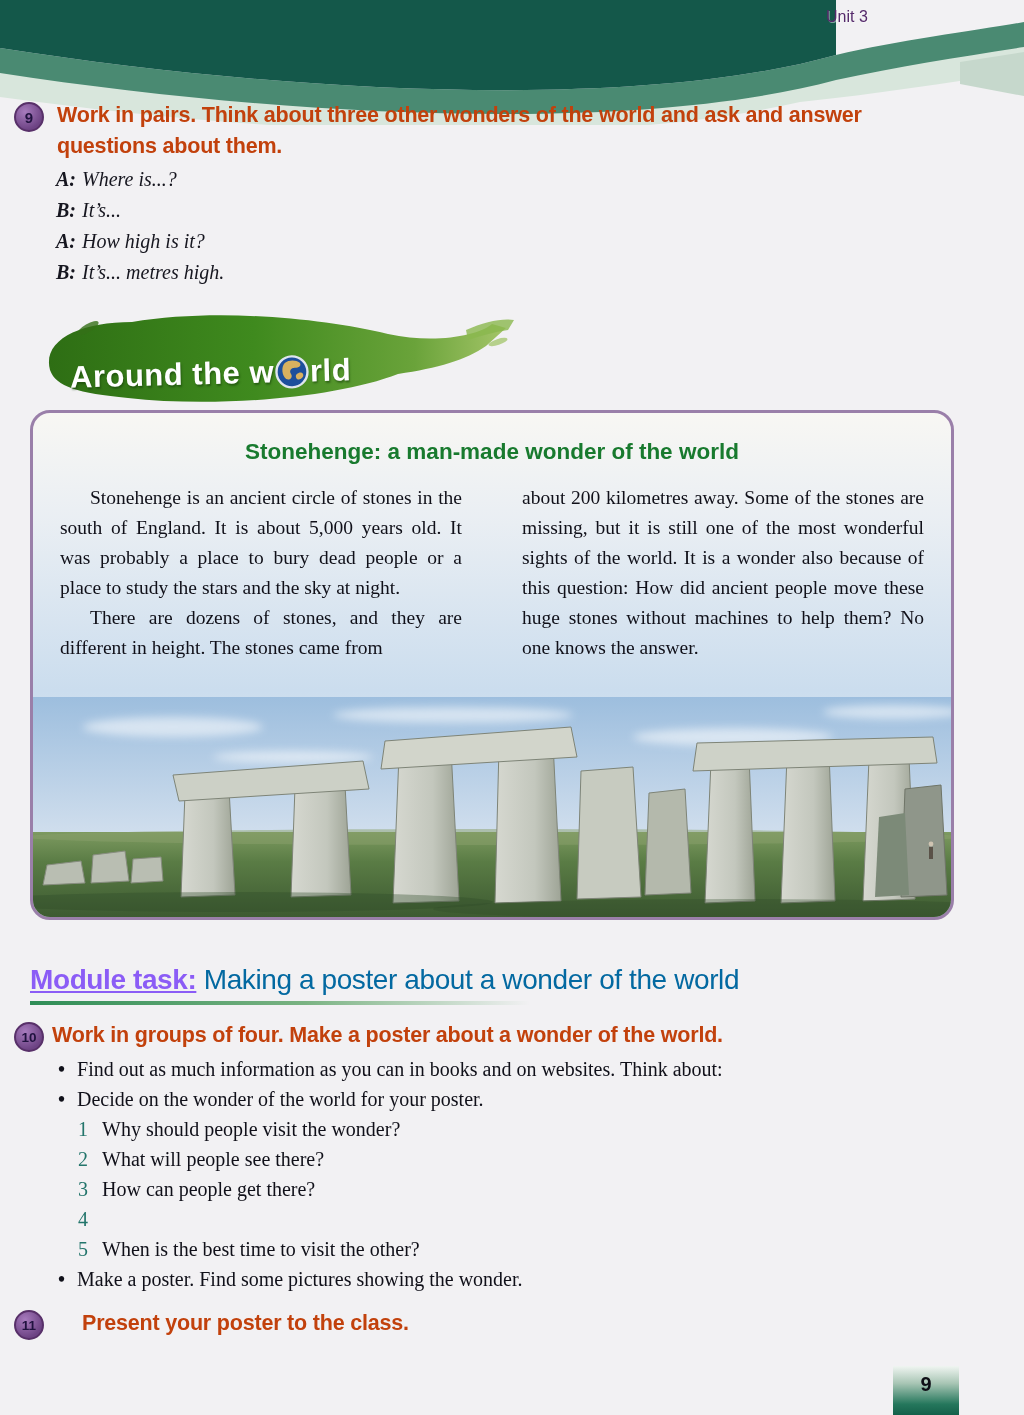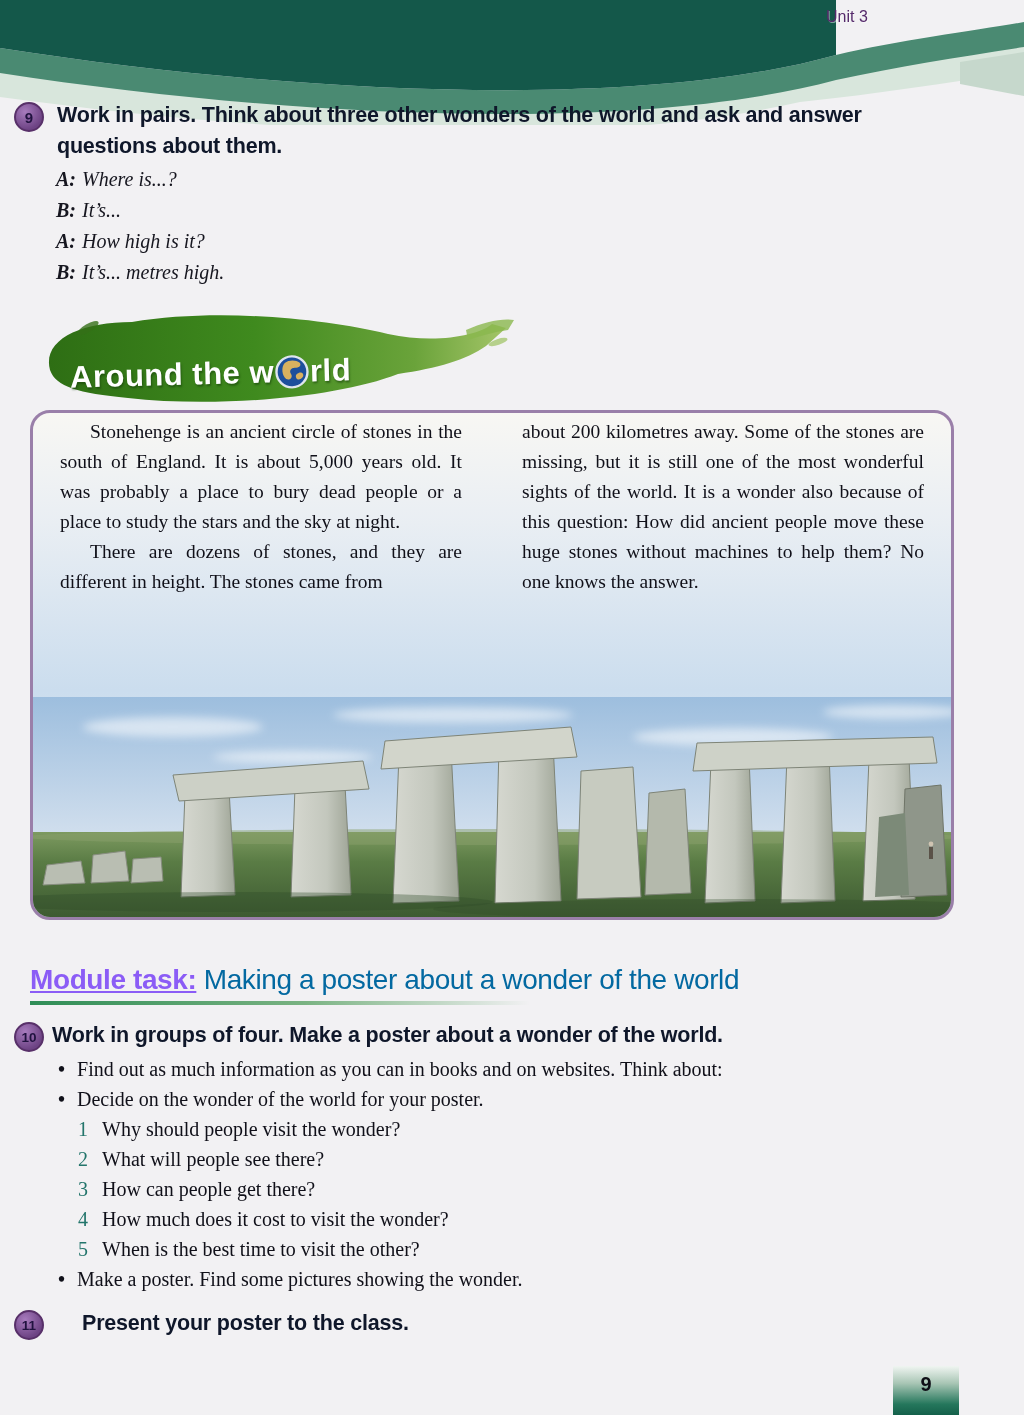--- a/index.html
+++ b/index.html
@@ -10,21 +10,21 @@
   .unit-label{position:absolute;top:8px;left:826px;width:150px;
 ent      font-size:37px;font-weight:normal;color:#552a6b;letter-spacing:0;
       text-shadow:1px 1px 0 rgba(255,255,255,.45);}
   
   .act{position:absolute;left:14px;display:flex;gap:13px;align-items:flex-start;}
   .act-num{flex:none;width:30px;height:30px;border-radius:50%;margin-top:2px;
       background:radial-gradient(circle at 35% 30%,#a77bbd,#6d4384 72%);
       border:2px solid #583069;box-sizing:border-box;
       color:#20123f;font-weight:bold;font-size:15px;
       display:flex;align-items:center;justify-content:center;}
-  .act-title{font-weight:bold;font-size:21.5px;line-height:1.42;color:#0f172a;
+  .act-title{font-weight:bold;font-size:21.5px;line-height:1.42;color:#c2410c;
       letter-spacing:-0.2px;max-width:910px;}
   
   .dialogue{position:absolute;left:56px;top:164px;
       font-family:"Liberation Serif",serif;font-style:italic;font-size:20px;line-height:31px;color:#16161f;}
   .dialogue .spk{font-weight:bold;margin-right:6px;}
   
   .banner{position:absolute;left:36px;top:308px;width:480px;height:110px;}
   .banner-text{position:absolute;left:34px;top:48px;color:#fff;font-weight:bold;
       font-size:31px;letter-spacing:.5px;transform:rotate(-1.5deg);
       text-shadow:1px 2px 2px rgba(20,60,10,.55);white-space:nowrap;}
@@ -103,20 +103,21 @@
     <div class="banner-text">
       <span>Around the w</span><svg class="globe" width="34" height="34" viewBox="0 0 34 34">
           <circle cx="17" cy="17" r="15.5" fill="#1d4f9c" stroke="#dfe5ee" stroke-width="2.4"></circle>
           <path d="M10,8 C14,5 21,5 25,8 C27,11 24,13 20,13 C16,13 14,16 16,19 C18,22 15,26 11,24 C7,21 6,12 10,8 Z" fill="#d9b15f"></path>
           <path d="M24,18 C27,17 29,19 28,22 C26,25 22,26 21,23 C20,20 22,19 24,18 Z" fill="#d9b15f"></path>
         </svg><span>rld</span>
     </div>
   </div>
 
   <div class="reading-box">
+    <div class="reading-title">Stonehenge: a man-made wonder of the world</div>
     <div class="cols">
       <div class="col">
         <p class="indent">Stonehenge is an ancient circle of stones in the south of England. It is about 5,000 years old. It was probably a place to bury dead people or a place to study the stars and the sky at night.</p>
         <p class="indent">There are dozens of stones, and they are different in height. The stones came from</p>
       </div>
       <div class="col">
         <p>about 200 kilometres away. Some of the stones are missing, but it is still one of the most wonderful sights of the world. It is a wonder also because of this question: How did ancient people move these huge stones without machines to help them? No one knows the answer.</p>
       </div>
     </div>
 
@@ -218,21 +219,20 @@
     <div class="q-row">
         <span class="qnum">2</span>
         <span>What will people see there?</span>
       </div>
     <div class="q-row">
         <span class="qnum">3</span>
         <span>How can people get there?</span>
       </div>
     <div class="q-row">
         <span class="qnum">4</span>
-        <span>How much does it cost to visit the wonder?</span>
       </div>
     <div class="q-row">
         <span class="qnum">5</span>
         <span>When is the best time to visit the other?</span>
       </div>
     <div class="bullet-row">
         <span>Make a poster. Find some pictures showing the wonder.</span>
       </div>
   </div>
 

